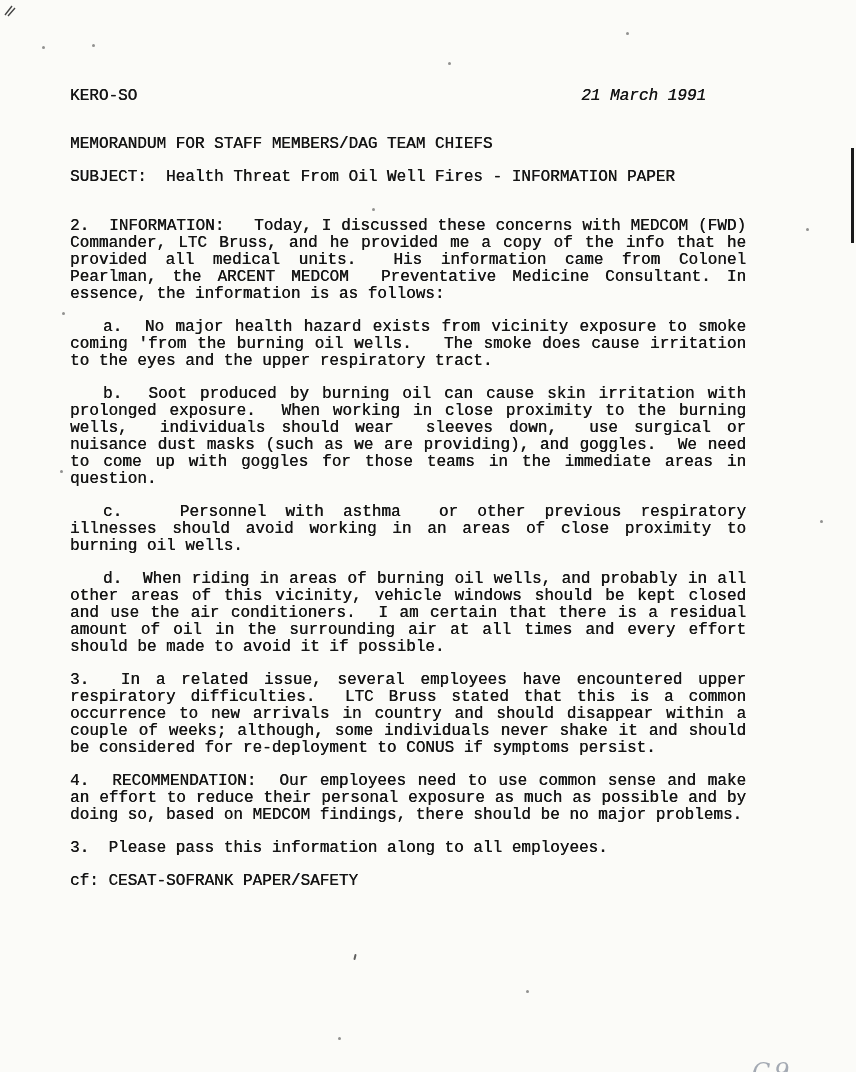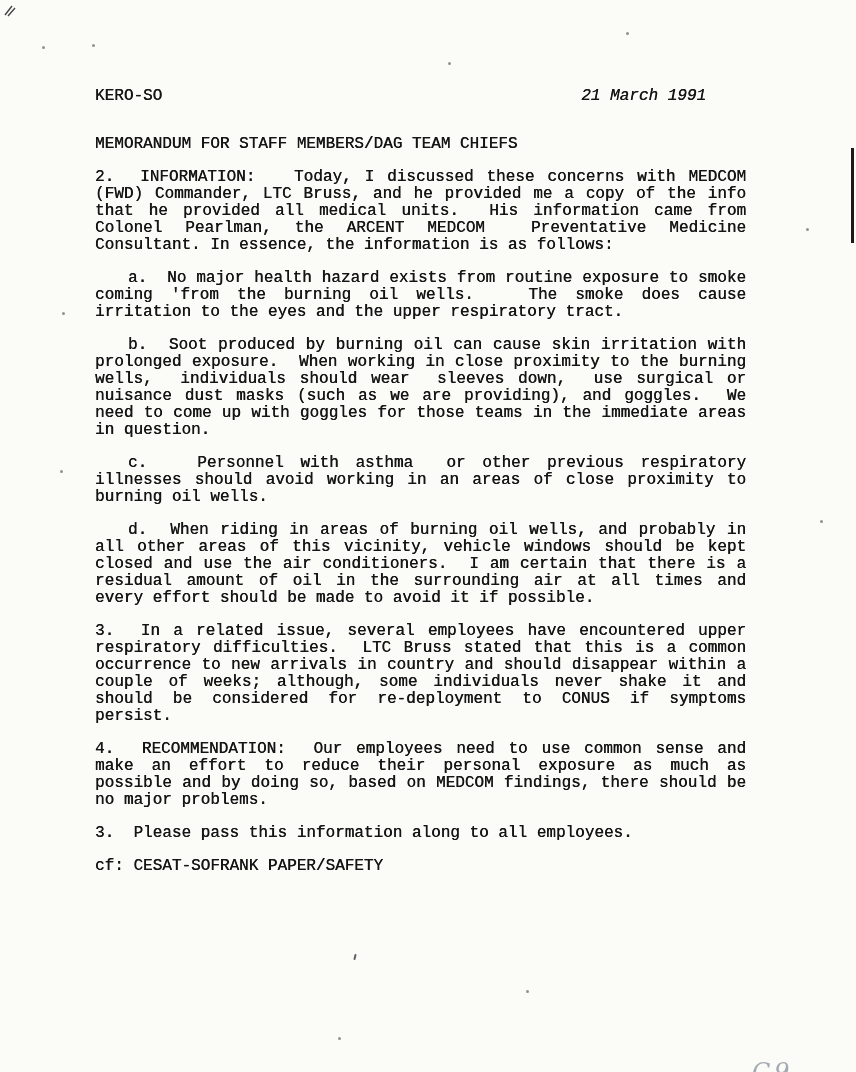--- a/index.html
+++ b/index.html
@@ -11,21 +11,21 @@
     height: 1072px;
     position: relative;
     background: #fbfbf8;
     overflow: hidden;
     font-family: "Liberation Mono", "DejaVu Sans Mono", monospace;
     color: #151515;
   }
   .page {
     position: absolute;
     inset: 0;
-    padding: 88px 110px 0 95px;
+    padding: 88px 110px 0 70px;
     box-sizing: border-box;
     font-size: 16px;
     line-height: 17px;
     text-shadow: 0.35px 0 0 currentColor;
   }
   .header-row {
     display: flex;
     justify-content: space-between;
     align-items: baseline;
     margin-bottom: 31px;
@@ -100,25 +100,26 @@
 
 <div class="page">
 
   <div class="header-row">
     <span>KERO-SO</span>
     <span class="date">21 March 1991</span>
   </div>
 
   <p class="single-line">MEMORANDUM FOR STAFF MEMBERS/DAG TEAM CHIEFS</p>
 
+  <p class="single-line subject">SUBJECT:  Health Threat From Oil Well Fires - INFORMATION PAPER</p>
 
 
   <p class="para">2.  INFORMATION:   Today, I discussed these concerns with MEDCOM (FWD) Commander, LTC Bruss, and he provided me a copy of the info that he provided all medical units.  His information came from Colonel Pearlman, the ARCENT MEDCOM  Preventative Medicine Consultant. In essence, the information is as follows:</p>
 
-  <p class="para sub">a.  No major health hazard exists from routine exposure to smoke coming 'from the burning oil wells.   The smoke does cause irritation to the eyes and the upper respiratory tract.</p>
+  <p class="para sub">a.  No major health hazard exists from vicinity exposure to smoke coming 'from the burning oil wells.   The smoke does cause irritation to the eyes and the upper respiratory tract.</p>
 
   <p class="para sub">b.  Soot produced by burning oil can cause skin irritation with prolonged exposure.  When working in close proximity to the burning wells,  individuals should wear  sleeves down,  use surgical or nuisance dust masks (such as we are providing), and goggles.  We need to come up with goggles for those teams in the immediate areas in question.</p>
 
   <p class="para sub">c.   Personnel with asthma  or other previous respiratory illnesses should avoid working in an areas of close proximity to burning oil wells.</p>
 
   <p class="para sub">d.  When riding in areas of burning oil wells, and probably in all other areas of this vicinity, vehicle windows should be kept closed and use the air conditioners.  I am certain that there is a residual amount of oil in the surrounding air at all times and every effort should be made to avoid it if possible.</p>
 
   <p class="para">3.  In a related issue, several employees have encountered upper respiratory difficulties.  LTC Bruss stated that this is a common occurrence to new arrivals in country and should disappear within a couple of weeks; although, some individuals never shake it and should be considered for re-deployment to CONUS if symptoms persist.</p>
 
   <p class="para">4.  RECOMMENDATION:  Our employees need to use common sense and make an effort to reduce their personal exposure as much as possible and by doing so, based on MEDCOM findings, there should be no major problems.</p>

